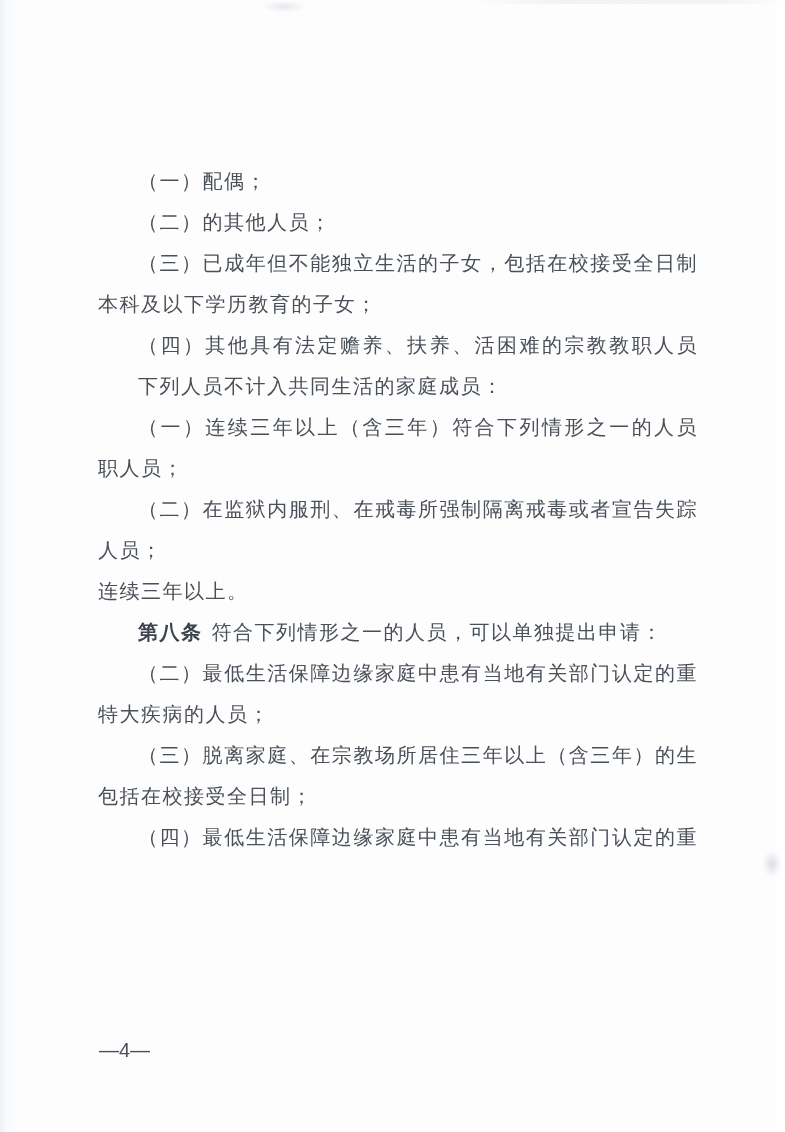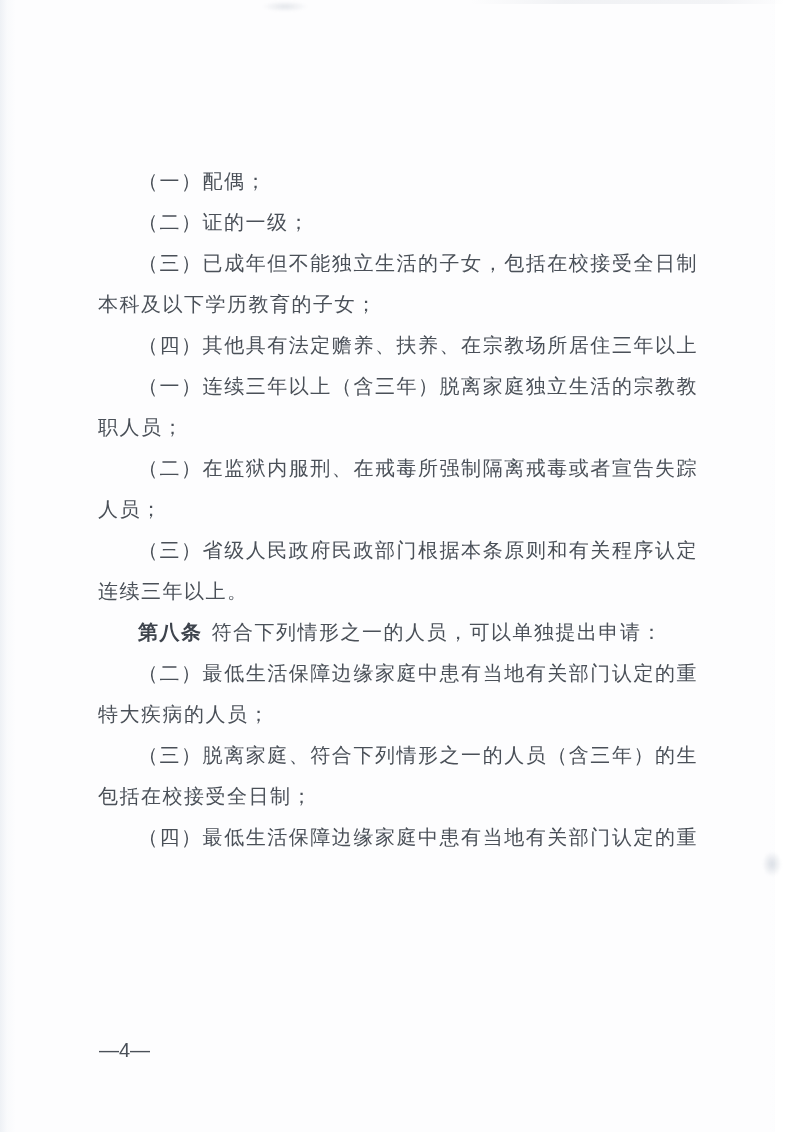--- a/index.html
+++ b/index.html
@@ -76,34 +76,34 @@
 </head>
 <body>
 
 <div class="page">
   <div class="artifact artifact-top-smudge"></div>
   <div class="artifact artifact-top-edge"></div>
   <div class="artifact artifact-right-smudge"></div>
 
   <main class="doc-body" id="doc-body">
       <div class="line indent"><span>（一）配偶；</span></div>
-      <div class="line indent"><span>（二）证的一级；</span></div>
+      <div class="line indent"><span>（二）的其他人员；</span></div>
       <div class="line indent fill"><span>（三）已成年但不能独立生活的子女，包括在校接受全日制</span></div>
       <div class="line"><span>本科及以下学历教育的子女；</span></div>
-      <div class="line indent fill"><span>（四）其他具有法定赡养、扶养、在宗教场所居住三年以上</span></div>
-      <div class="line indent fill"><span>（一）连续三年以上（含三年）脱离家庭独立生活的宗教教</span></div>
+      <div class="line indent fill"><span>（四）其他具有法定赡养、扶养、活困难的宗教教职人员</span></div>
+      <div class="line indent"><span>下列人员不计入共同生活的家庭成员：</span></div>
+      <div class="line indent fill"><span>（一）连续三年以上（含三年）符合下列情形之一的人员</span></div>
       <div class="line"><span>职人员；</span></div>
       <div class="line indent fill"><span>（二）在监狱内服刑、在戒毒所强制隔离戒毒或者宣告失踪</span></div>
       <div class="line"><span>人员；</span></div>
-      <div class="line indent fill"><span>（三）省级人民政府民政部门根据本条原则和有关程序认定</span></div>
       <div class="line"><span>连续三年以上。</span></div>
       <div class="line indent"><span class="term">第八条</span><span>符合下列情形之一的人员，可以单独提出申请：</span></div>
       <div class="line indent fill"><span>（二）最低生活保障边缘家庭中患有当地有关部门认定的重</span></div>
       <div class="line"><span>特大疾病的人员；</span></div>
-      <div class="line indent fill"><span>（三）脱离家庭、符合下列情形之一的人员（含三年）的生</span></div>
+      <div class="line indent fill"><span>（三）脱离家庭、在宗教场所居住三年以上（含三年）的生</span></div>
       <div class="line"><span>包括在校接受全日制；</span></div>
       <div class="line indent fill"><span>（四）最低生活保障边缘家庭中患有当地有关部门认定的重</span></div>
     </main>
 
   <footer class="page-footer">
     <span class="page-number">—4—</span>
   </footer>
 </div>
 
 </body></html>

